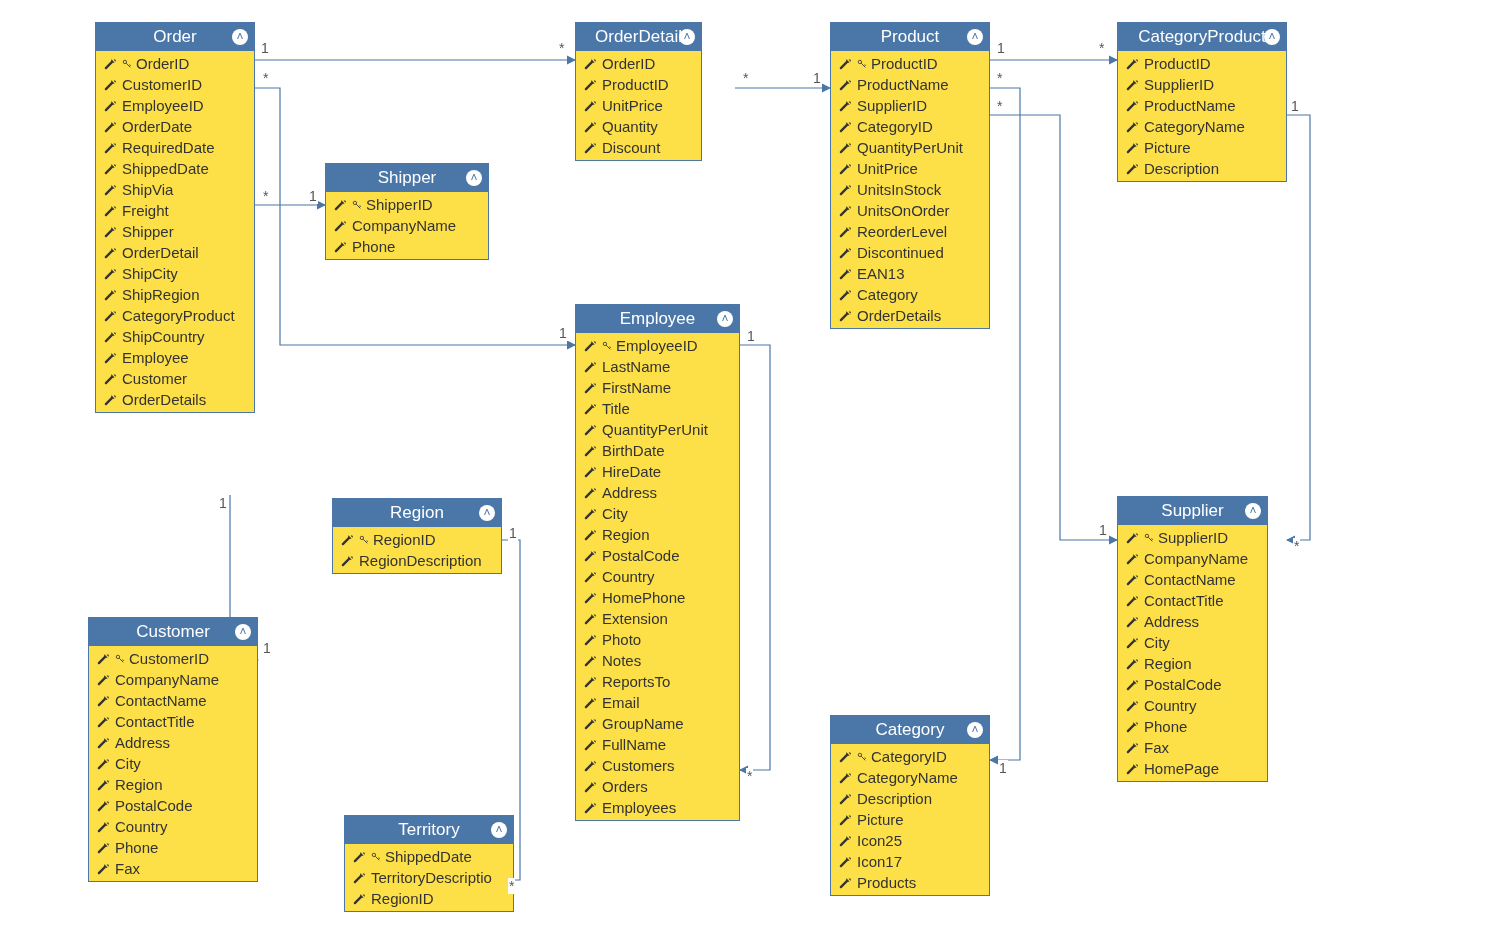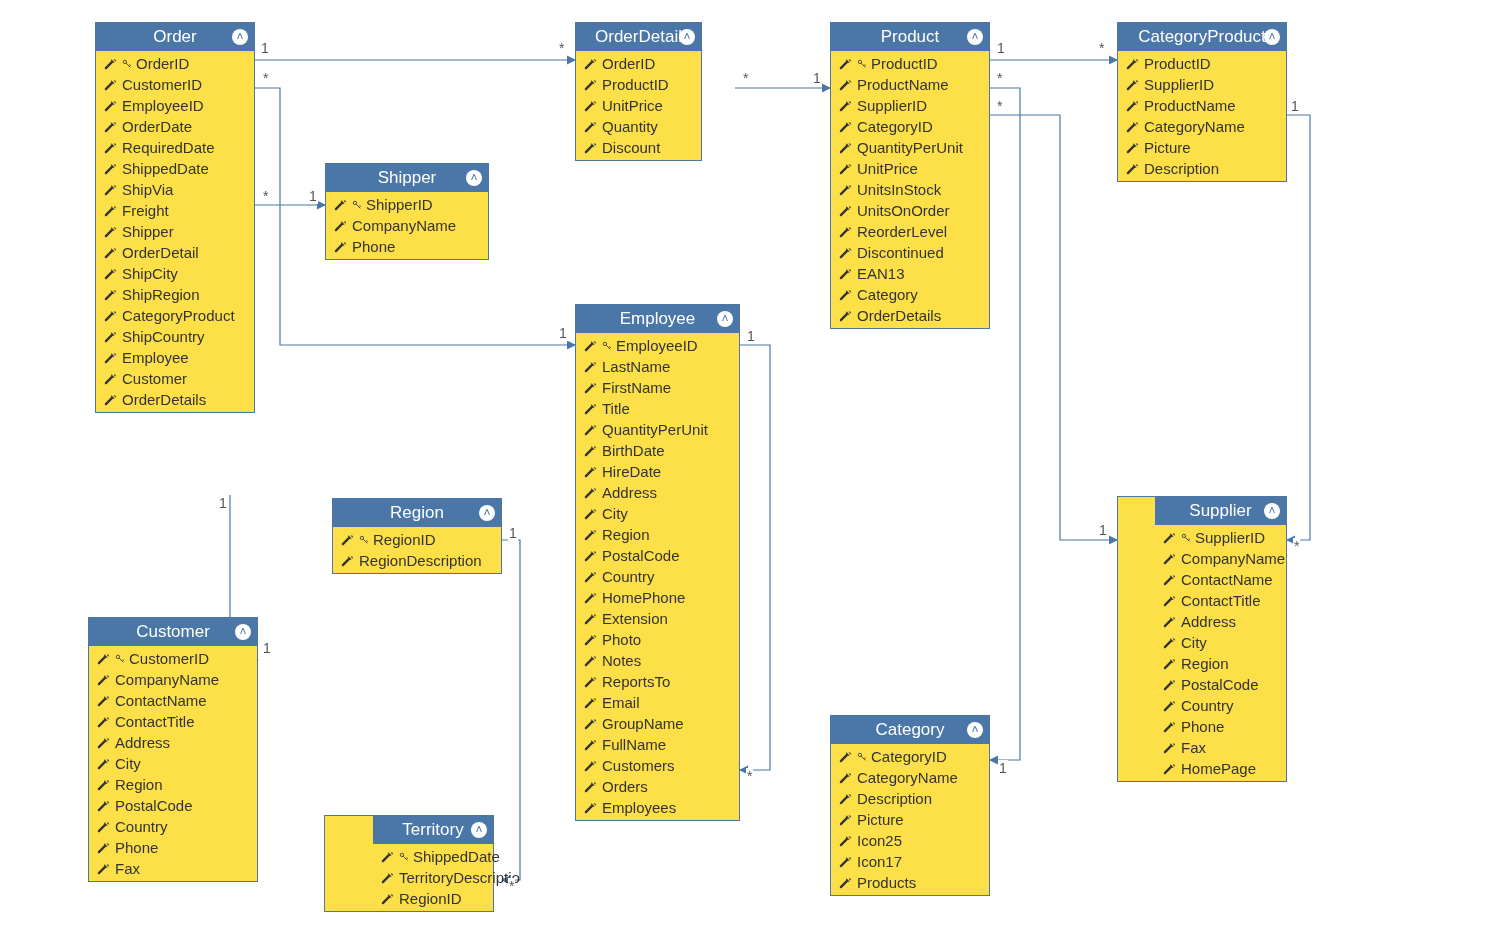--- a/index.html
+++ b/index.html
@@ -410,21 +410,21 @@
         <div class="field-row">
           <span class="icon">
             <svg width="14" height="14" viewBox="0 0 24 24" fill="#333">
               <path d="M22 6.5c0 .6-.1 1.2-.3 1.7l-3.5-3.5c.5-.2 1.1-.3 1.7-.3C21.2 4.4 22 5.3 22 6.5zM19.9 9.6c-.9.5-2 .6-3 .3L6.3 20.5c-.8.8-2 .8-2.8 0-.8-.8-.8-2 0-2.8L14.1 7c-.3-1-.2-2.1.3-3l5.5 5.6z"></path>
             </svg>
           </span>
           <span>Fax</span>
         </div>
       </div>
     </div>
-    <div class="entity" style="left: 324px; top: 815px; width: 170px; padding-left: 48px;">
+    <div class="entity" style="left: 344px; top: 815px; width: 170px;">
       <div class="entity-header"><span>Territory</span><span class="collapse-btn">˄</span></div>
       <div class="entity-body">
         <div class="field-row">
           <span class="icon">
             <svg width="14" height="14" viewBox="0 0 24 24" fill="#333">
               <path d="M22 6.5c0 .6-.1 1.2-.3 1.7l-3.5-3.5c.5-.2 1.1-.3 1.7-.3C21.2 4.4 22 5.3 22 6.5zM19.9 9.6c-.9.5-2 .6-3 .3L6.3 20.5c-.8.8-2 .8-2.8 0-.8-.8-.8-2 0-2.8L14.1 7c-.3-1-.2-2.1.3-3l5.5 5.6z"></path>
             </svg>
           </span>
           <span class="key-icon">
             <svg width="10" height="10" viewBox="0 0 24 24" fill="#333">
@@ -920,21 +920,21 @@
         <div class="field-row">
           <span class="icon">
             <svg width="14" height="14" viewBox="0 0 24 24" fill="#333">
               <path d="M22 6.5c0 .6-.1 1.2-.3 1.7l-3.5-3.5c.5-.2 1.1-.3 1.7-.3C21.2 4.4 22 5.3 22 6.5zM19.9 9.6c-.9.5-2 .6-3 .3L6.3 20.5c-.8.8-2 .8-2.8 0-.8-.8-.8-2 0-2.8L14.1 7c-.3-1-.2-2.1.3-3l5.5 5.6z"></path>
             </svg>
           </span>
           <span>Description</span>
         </div>
       </div>
     </div>
-    <div class="entity" style="left: 1117px; top: 496px; width: 170px; padding-left: 37px;">
+    <div class="entity" style="left: 1117px; top: 496px; width: 151px;">
       <div class="entity-header"><span>Supplier</span><span class="collapse-btn">˄</span></div>
       <div class="entity-body">
         <div class="field-row">
           <span class="icon">
             <svg width="14" height="14" viewBox="0 0 24 24" fill="#333">
               <path d="M22 6.5c0 .6-.1 1.2-.3 1.7l-3.5-3.5c.5-.2 1.1-.3 1.7-.3C21.2 4.4 22 5.3 22 6.5zM19.9 9.6c-.9.5-2 .6-3 .3L6.3 20.5c-.8.8-2 .8-2.8 0-.8-.8-.8-2 0-2.8L14.1 7c-.3-1-.2-2.1.3-3l5.5 5.6z"></path>
             </svg>
           </span>
           <span class="key-icon">
             <svg width="10" height="10" viewBox="0 0 24 24" fill="#333">

